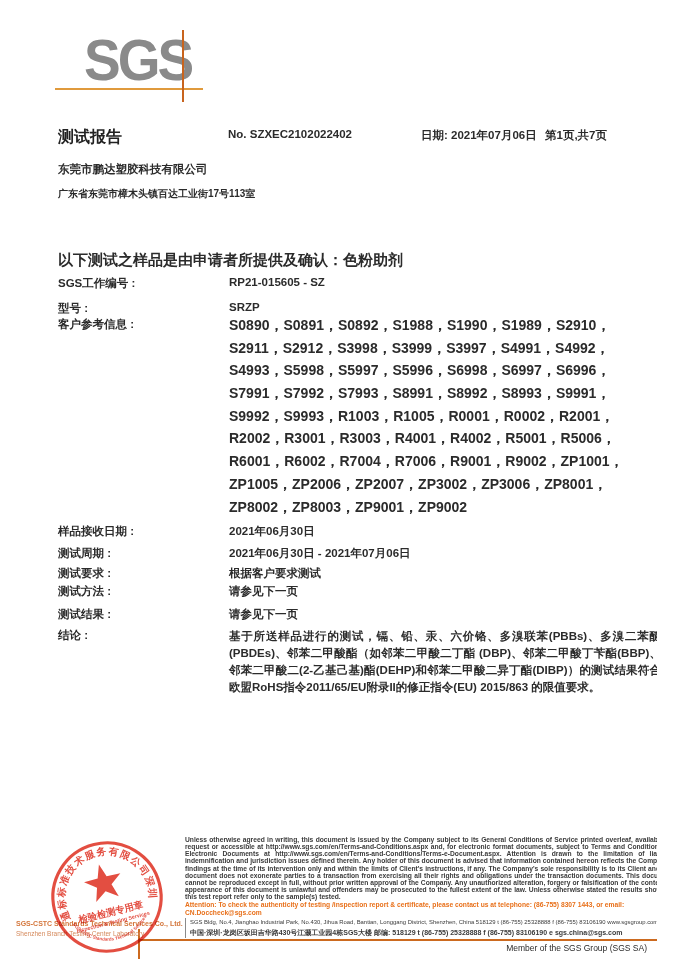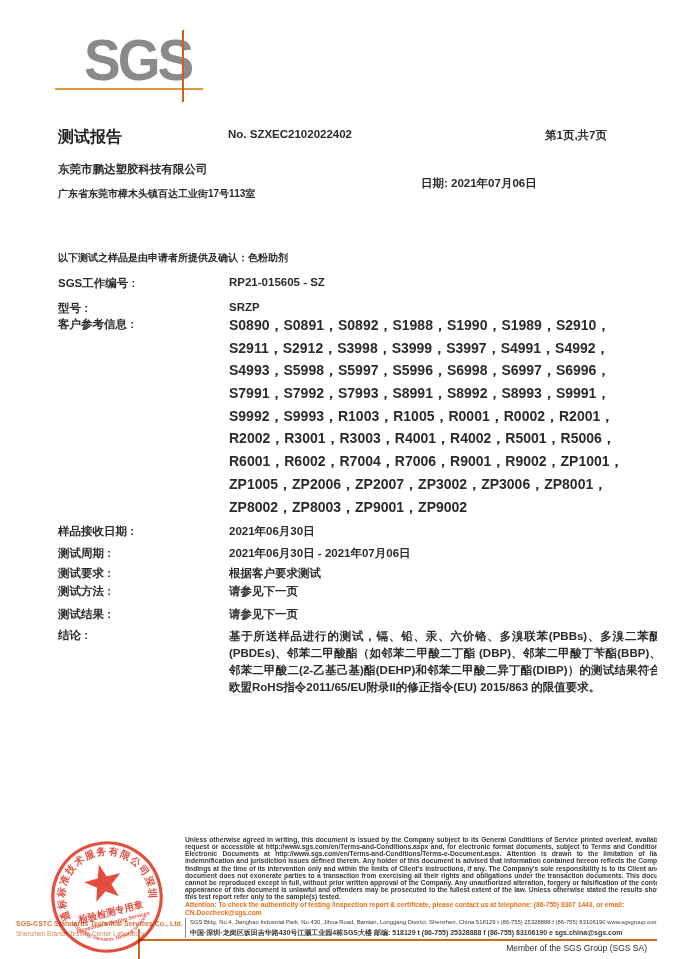--- a/index.html
+++ b/index.html
@@ -12,26 +12,26 @@
   
   .logo-text {
     position:absolute; left:84px; top:33px; font-size:55px; line-height:1;
     font-weight:700; color:#8a8a8a; letter-spacing:-3px; transform:scaleY(1.04);
   }
   .logo-hline { position:absolute; left:55px; top:88px; width:148px; height:2px; background:#e09a3c; }
   .logo-vline { position:absolute; left:182px; top:30px; width:2px; height:72px; background:#c8641e; }
   
   .doc-title   { position:absolute; left:58px;  top:127px; font-size:16px; font-weight:700; color:#222; }
   .report-no   { position:absolute; left:228px; top:128px; font-size:11.5px; font-weight:600; }
-  .report-date { position:absolute; left:421px; top:128px; font-size:11.5px; font-weight:600;margin-top:48px; }
+  .report-date { position:absolute; left:421px; top:128px; font-size:11.5px; font-weight:600; }
   .report-page { position:absolute; left:545px; top:128px; font-size:11.5px; font-weight:600; }
   
   .app-name { position:absolute; left:58px; top:162px; font-size:11.5px; font-weight:700; }
   .app-addr { position:absolute; left:58px; top:187px; font-size:10px; font-weight:700; }
-  .sample-statement { position:absolute; left:58px; top:251px; font-size:10px; font-weight:700;text-align:center; }
+  .sample-statement { position:absolute; left:58px; top:251px; font-size:15px; font-weight:700;text-align:center; }
   
   .lbl { position:absolute; left:58px; font-size:11.5px; font-weight:700; }
   .val { position:absolute; left:229px; font-size:11.5px; font-weight:600; }
   .ref-lines { position:absolute; left:229px; top:314px; font-size:14px; font-weight:700; }
   .ref-lines div { height:22.7px; line-height:22.7px; }
   .conclusion-val { width:432px; line-height:17px; text-align:justify; }
   
   .stamp { position:absolute; left:48px; top:838px; width:118px; height:118px;
            transform:rotate(-14deg); opacity:.9; mix-blend-mode:multiply; z-index:3; }
   .company1 { position:absolute; left:16px; top:920px; font-size:7px; font-weight:700; color:#d4763b; z-index:1;}

